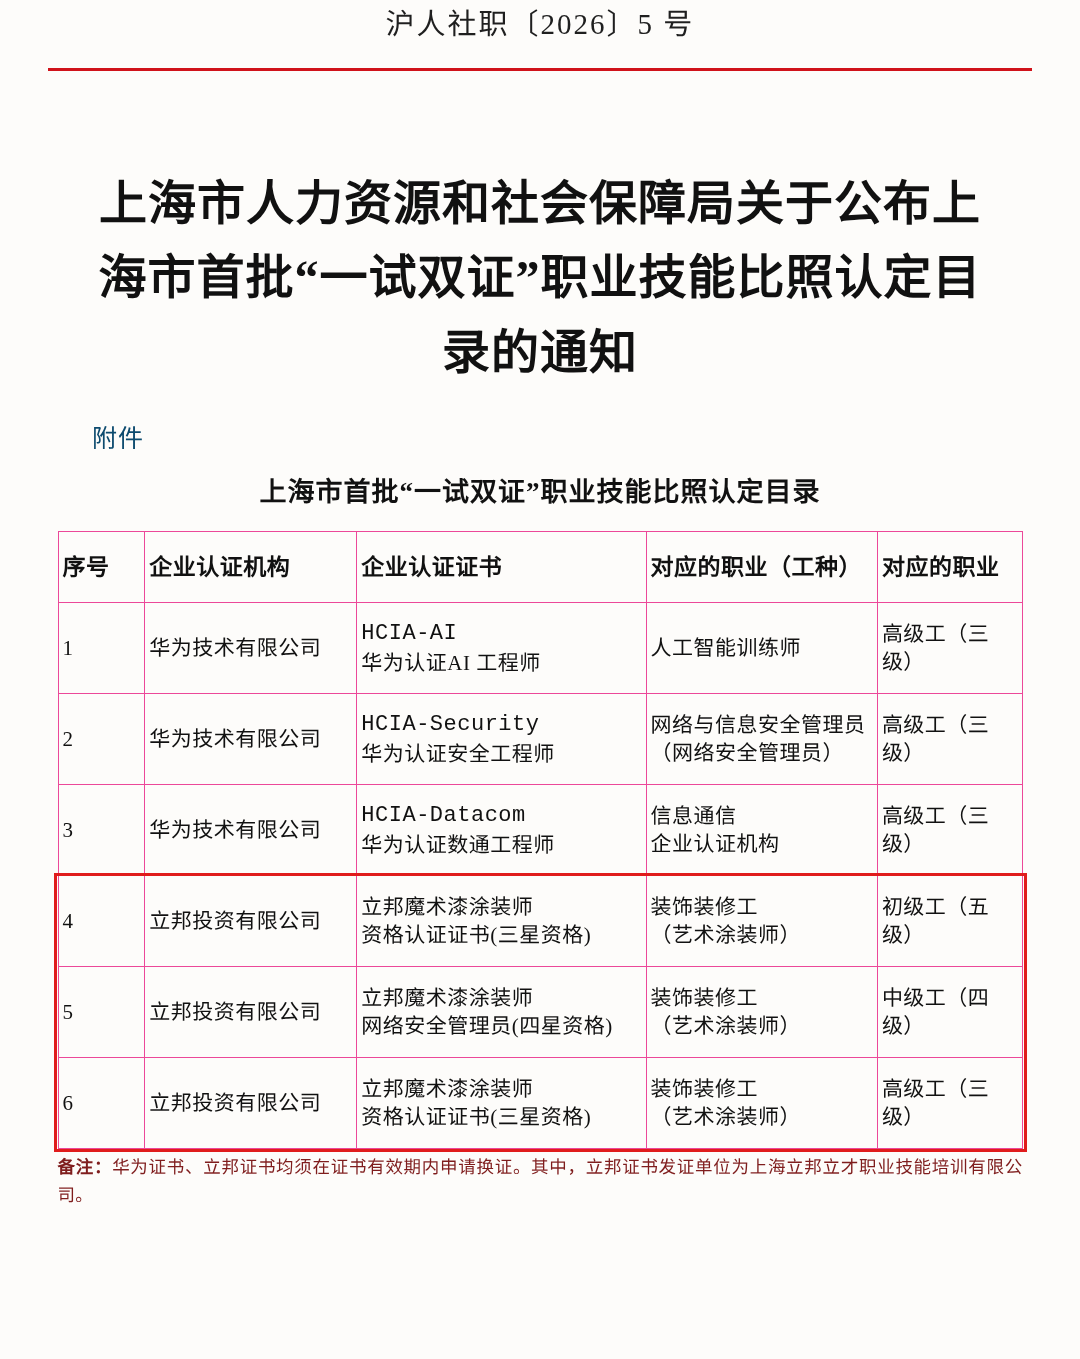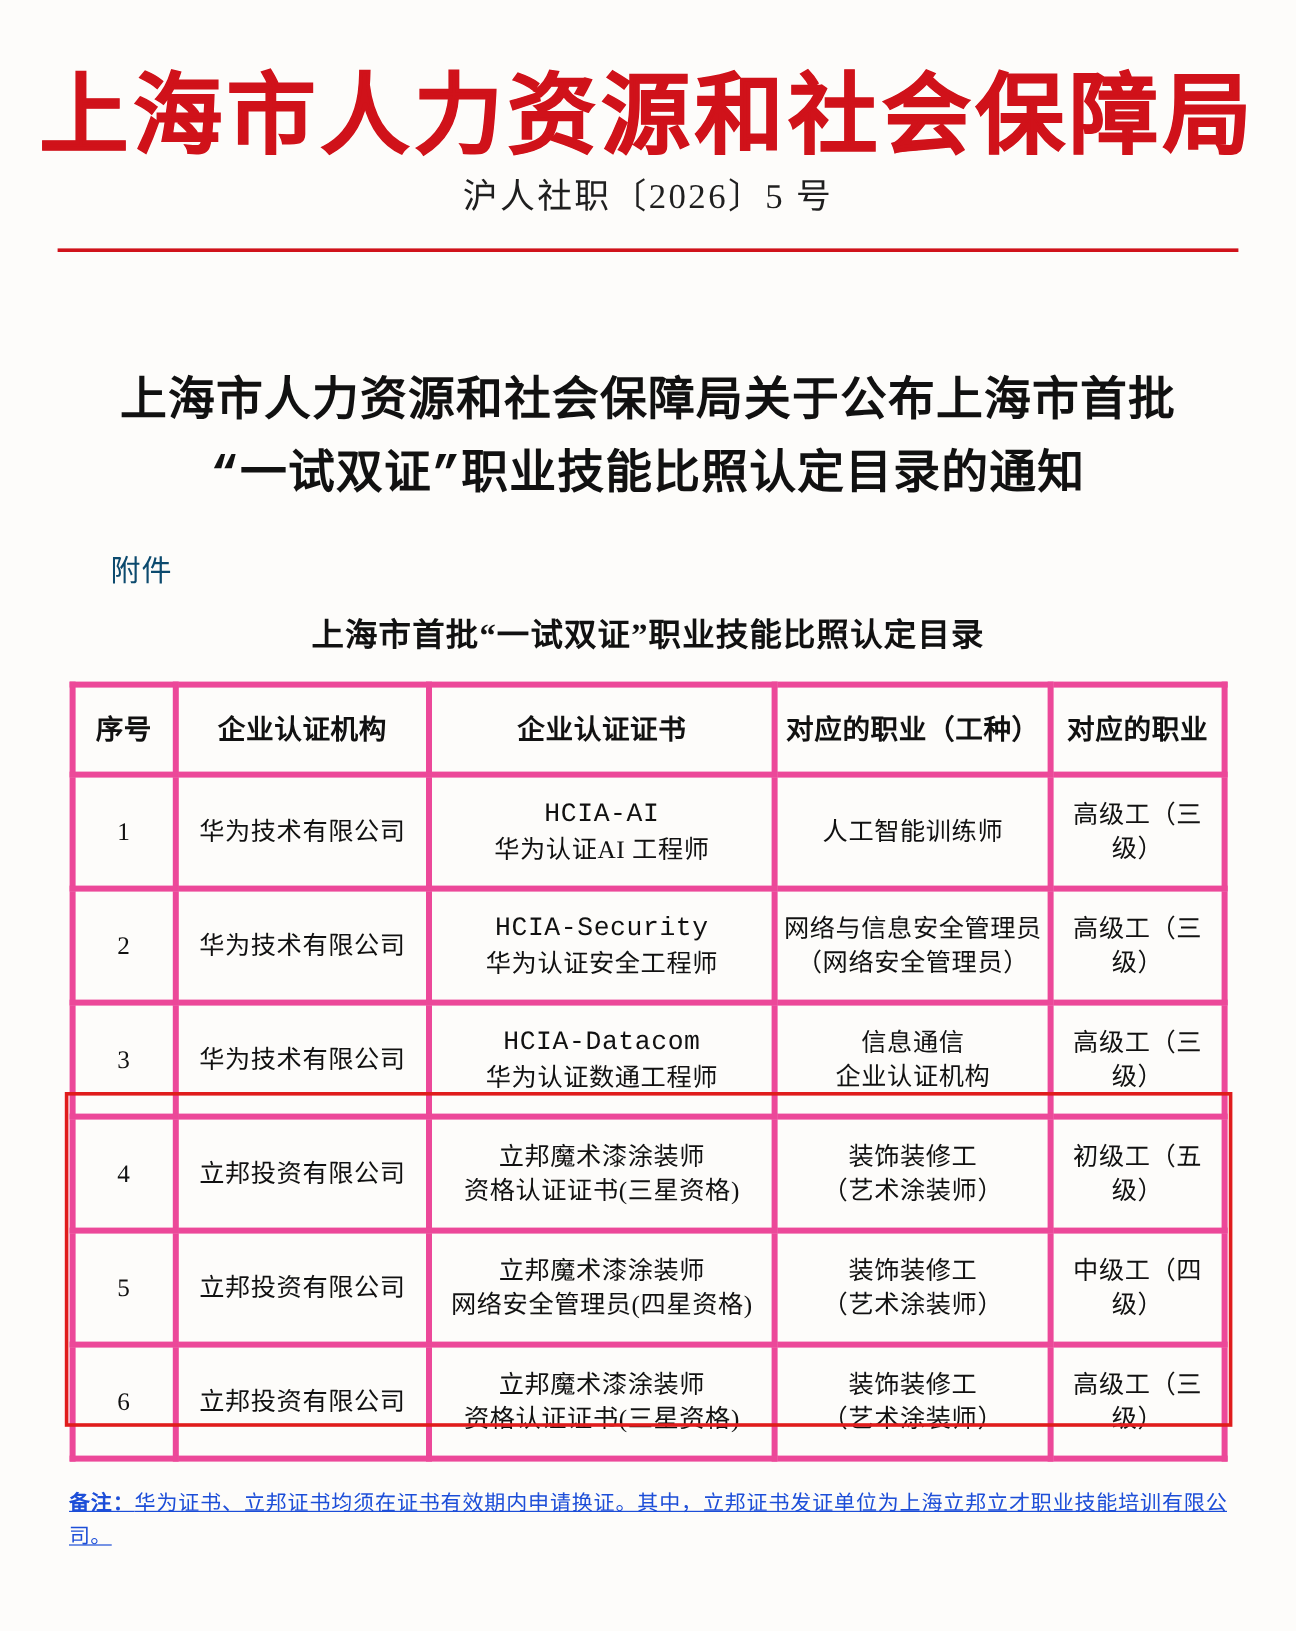--- a/index.html
+++ b/index.html
@@ -50,26 +50,25 @@
     width: 984px;
     height: 3px;
     background: #d0121a;
   }
 
   
   .doc-title {
     margin: 96px auto 0 auto;
     width: 900px;
     text-align: center;
-    font-size: 39px;
+    font-size: 48px;
     font-weight: bold;
     line-height: 1.55;
     letter-spacing: 1px;
     color: #111;
-    font-family: Liberation Mono, monospace;
   }
 
   
   .attachment-label {
     margin: 28px 0 0 92px;
     font-size: 25px;
     letter-spacing: 1px;
     color: #0c4a6e;
   }
   .attachment-title {
@@ -90,22 +89,22 @@
   }
   table.catalog {
     width: 100%;
     border-collapse: collapse;
     table-layout: fixed;
     font-size: 21px;
     color: #111;
   }
   table.catalog th,
   table.catalog td {
-    border: 5px solid #ec4899;
-    text-align: center;
+    border: 1px solid #ec4899;
+    text-align: left;
     vertical-align: middle;
     padding: 8px 4px;
     line-height: 1.35;
     letter-spacing: 0.5px;
   }
   table.catalog th {
     font-weight: bold;
     font-size: 23px;
     height: 54px;
   }
@@ -130,39 +129,35 @@
     position: absolute;
     border: 3px solid #e01c1c;
     pointer-events: none;
     left: -4px;
     width: 973px;
     box-sizing: border-box;
   }
 
   
   .footnote {
-    margin: 20px auto 0 auto;
+    margin: 4px auto 0 auto;
     width: 965px;
     font-size: 17.5px;
     line-height: 1.6;
-    color: #1d4ed8;
+    color: #7f1d1d;
     letter-spacing: 0.3px;
     text-align: justify;
-    text-decoration: underline;
   }
   .footnote .fn-label { font-weight: bold; }
 </style>
 </head>
 <body>
 
 <div class="page">
 
-  <div class="masthead">
-    <div class="masthead-title">上海市人力资源和社会保障局</div>
-  </div>
 
   <div class="doc-number">沪人社职〔2026〕5 号</div>
 
   <div class="red-rule"></div>
 
   <div class="doc-title">上海市人力资源和社会保障局关于公布上海市首批“一试双证”职业技能比照认定目录的通知</div>
 
   <div class="attachment-label">附件</div>
   <div class="attachment-title">上海市首批“一试双证”职业技能比照认定目录</div>
 

